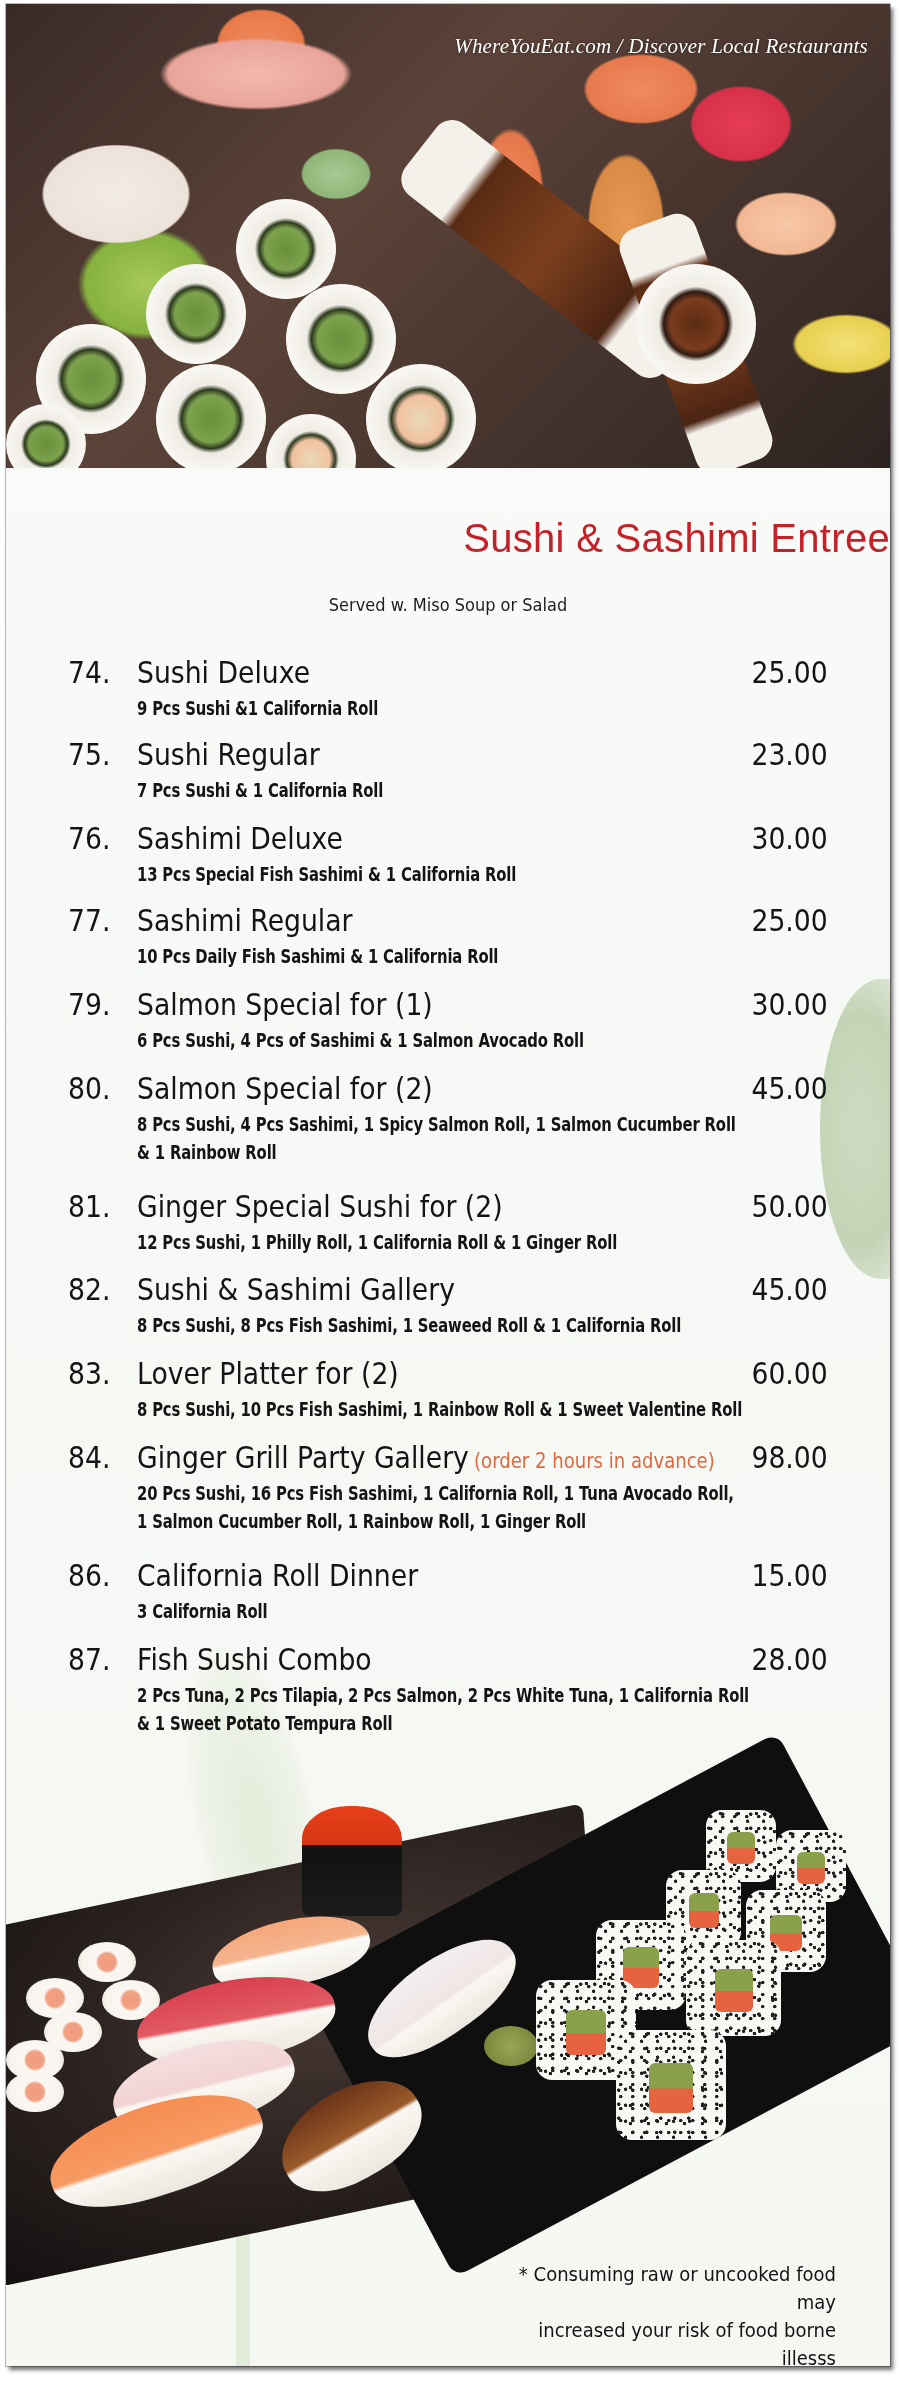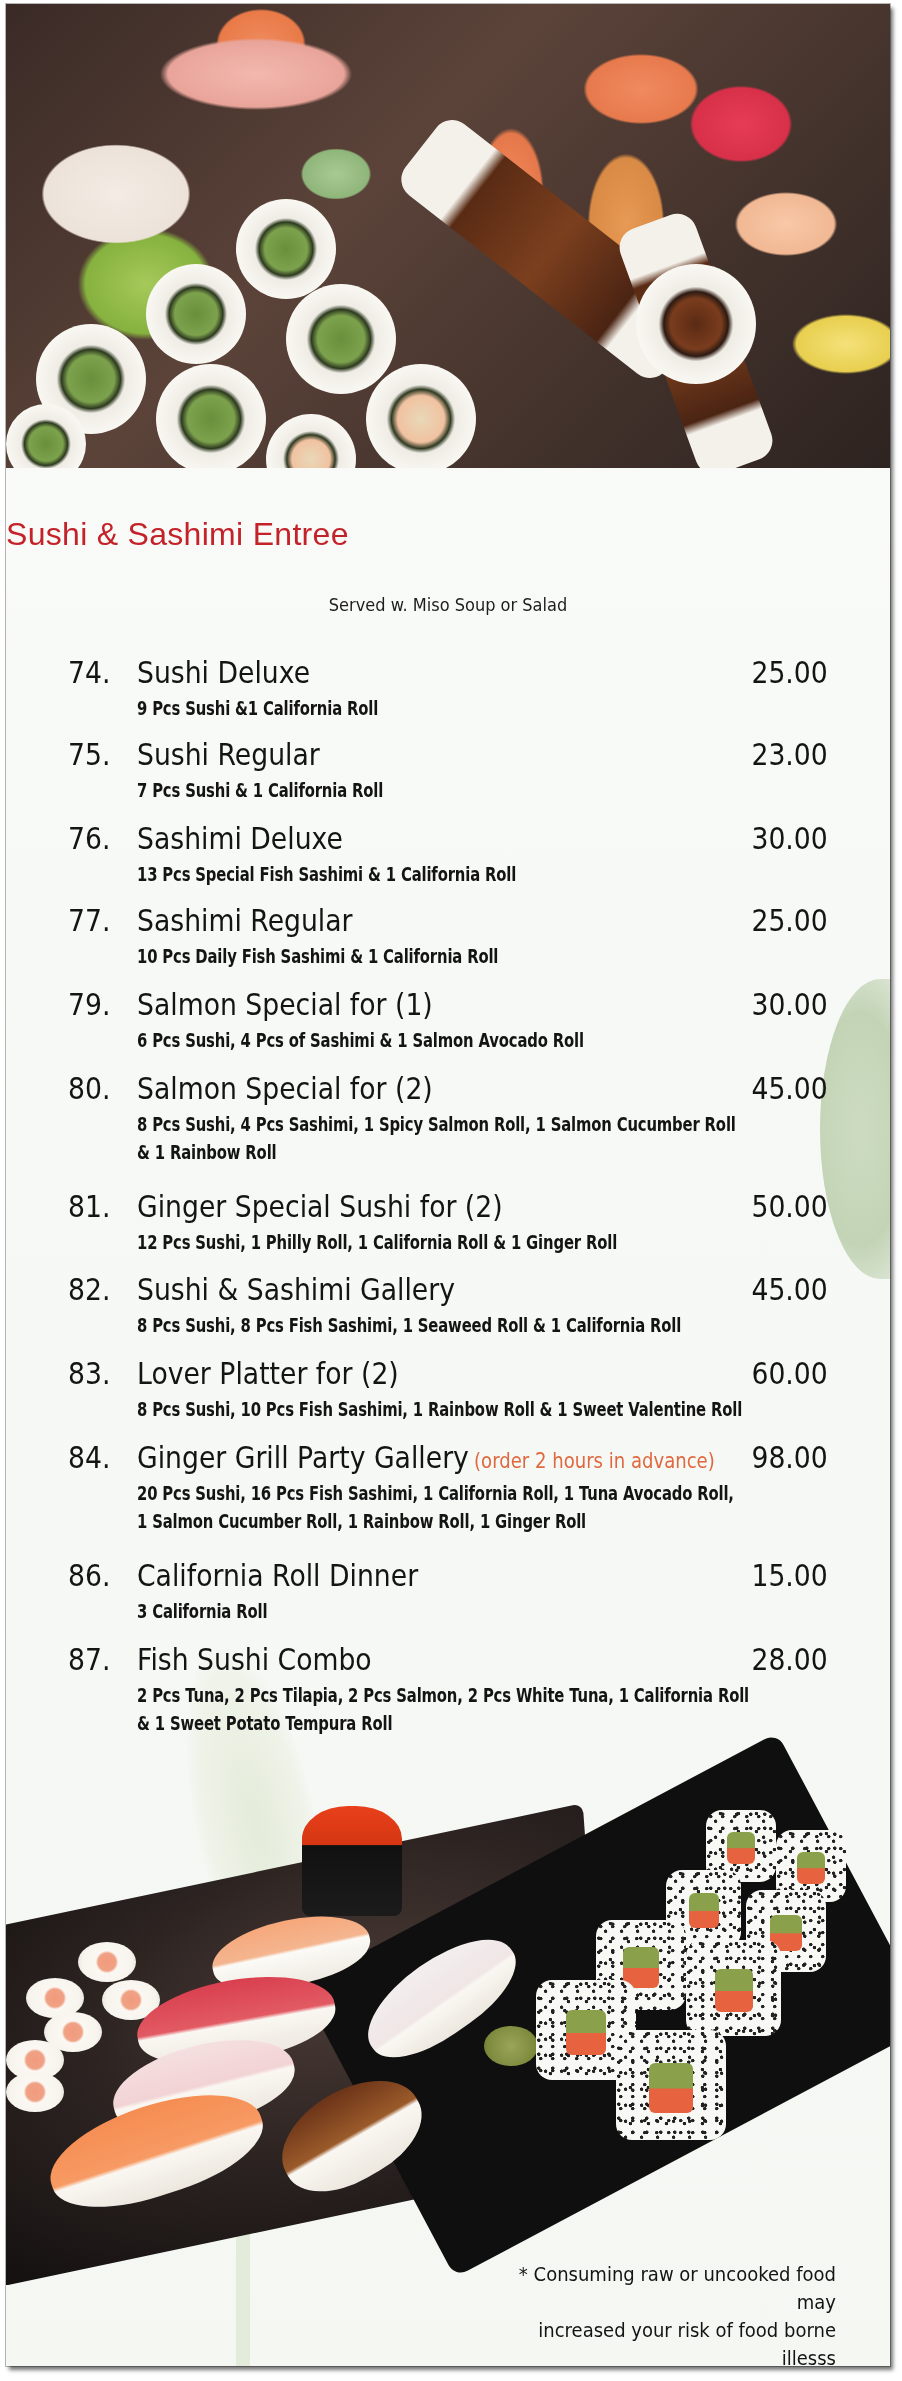--- a/index.html
+++ b/index.html
@@ -62,22 +62,22 @@
     border-radius: 50%;
     background: radial-gradient(ellipse at 50% 50%, rgba(226,234,214,0.9) 0%, rgba(233,239,224,0.5) 60%, transparent 72%);
     transform: rotate(-12deg);
   }
   .stem {
     position: absolute; width: 14px; background: rgba(222,232,212,0.8); border-radius: 7px;
   }
 
   
   .title {
-    position: absolute; left: 0; top: 512px; width: 884px; text-align: left;
-    font-size: 32px; color: #c42229; font-weight: normal; letter-spacing: 0.3px;
+    position: absolute; left: 0; top: 512px; width: 884px; text-align: right;
+    font-size: 40px; color: #c42229; font-weight: normal; letter-spacing: 0.3px;
   }
   .subtitle {
     position: absolute; left: 0; top: 590px; width: 884px; text-align: center;
     font-size: 18px; color: #1d1d1d; font-family: "DejaVu Sans", sans-serif; transform: scaleX(0.9);
   }
 
   .menu { position: absolute; left: 0; top: 640px; width: 884px; }
   .item { position: absolute; left: 0; width: 884px; }
   .item .num {
     position: absolute; left: 62px; top: 0; font-size: 31px; color: #141414;
@@ -159,20 +159,21 @@
     <div class="eelbar" style="left:560px;top:300px;width:260px;height:80px;transform:rotate(70deg);"></div>
     <div class="roll" style="left:30px;top:320px;width:110px;height:110px;"></div>
     <div class="roll" style="left:140px;top:260px;width:100px;height:100px;"></div>
     <div class="roll" style="left:230px;top:195px;width:100px;height:100px;"></div>
     <div class="roll" style="left:150px;top:360px;width:110px;height:110px;"></div>
     <div class="roll" style="left:280px;top:280px;width:110px;height:110px;"></div>
     <div class="roll crab" style="left:360px;top:360px;width:110px;height:110px;"></div>
     <div class="roll" style="left:0px;top:400px;width:80px;height:80px;"></div>
     <div class="roll eel" style="left:630px;top:260px;width:120px;height:120px;"></div>
     <div class="roll crab" style="left:260px;top:410px;width:90px;height:90px;"></div>
+    <div class="watermark">WhereYouEat.com / Discover Local Restaurants</div>
   </div>
 
   <div class="leaf-right"></div>
   <div class="leaf-left"></div>
   <div class="stem" style="left:230px;top:1950px;height:420px;"></div>
 
   <h1 class="title">Sushi &amp; Sashimi Entree</h1>
   <div class="subtitle">Served w. Miso Soup or Salad</div>
 
   <div class="menu">

